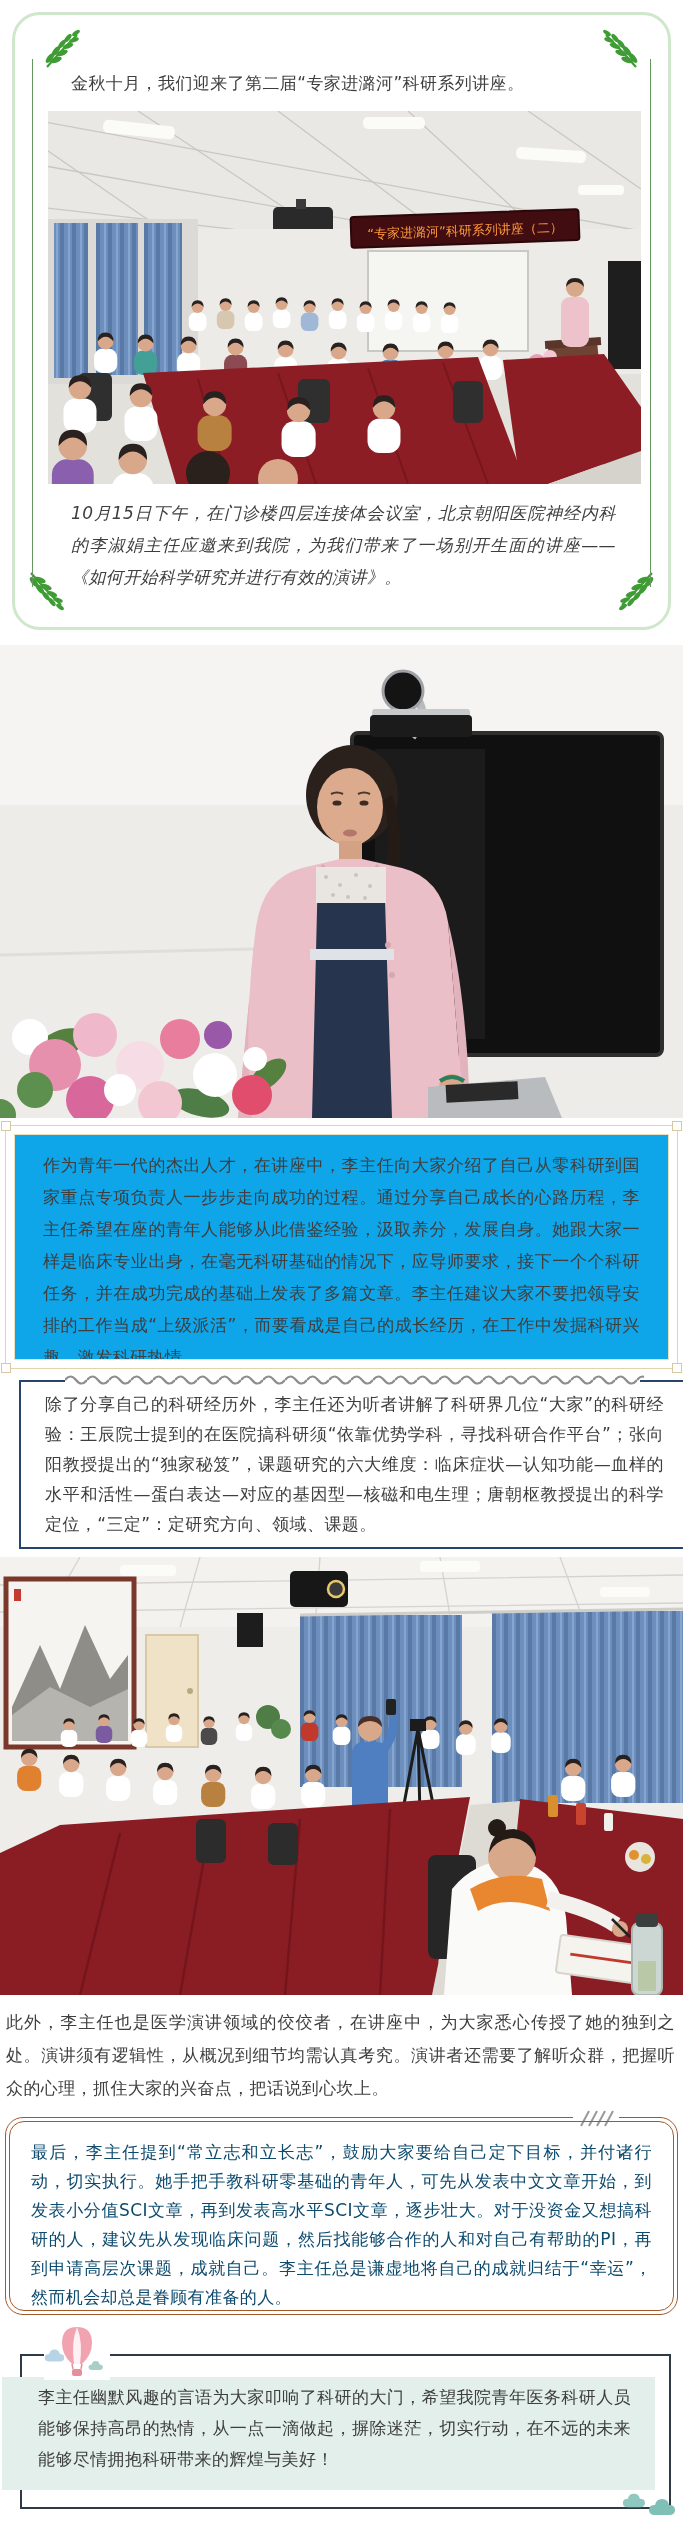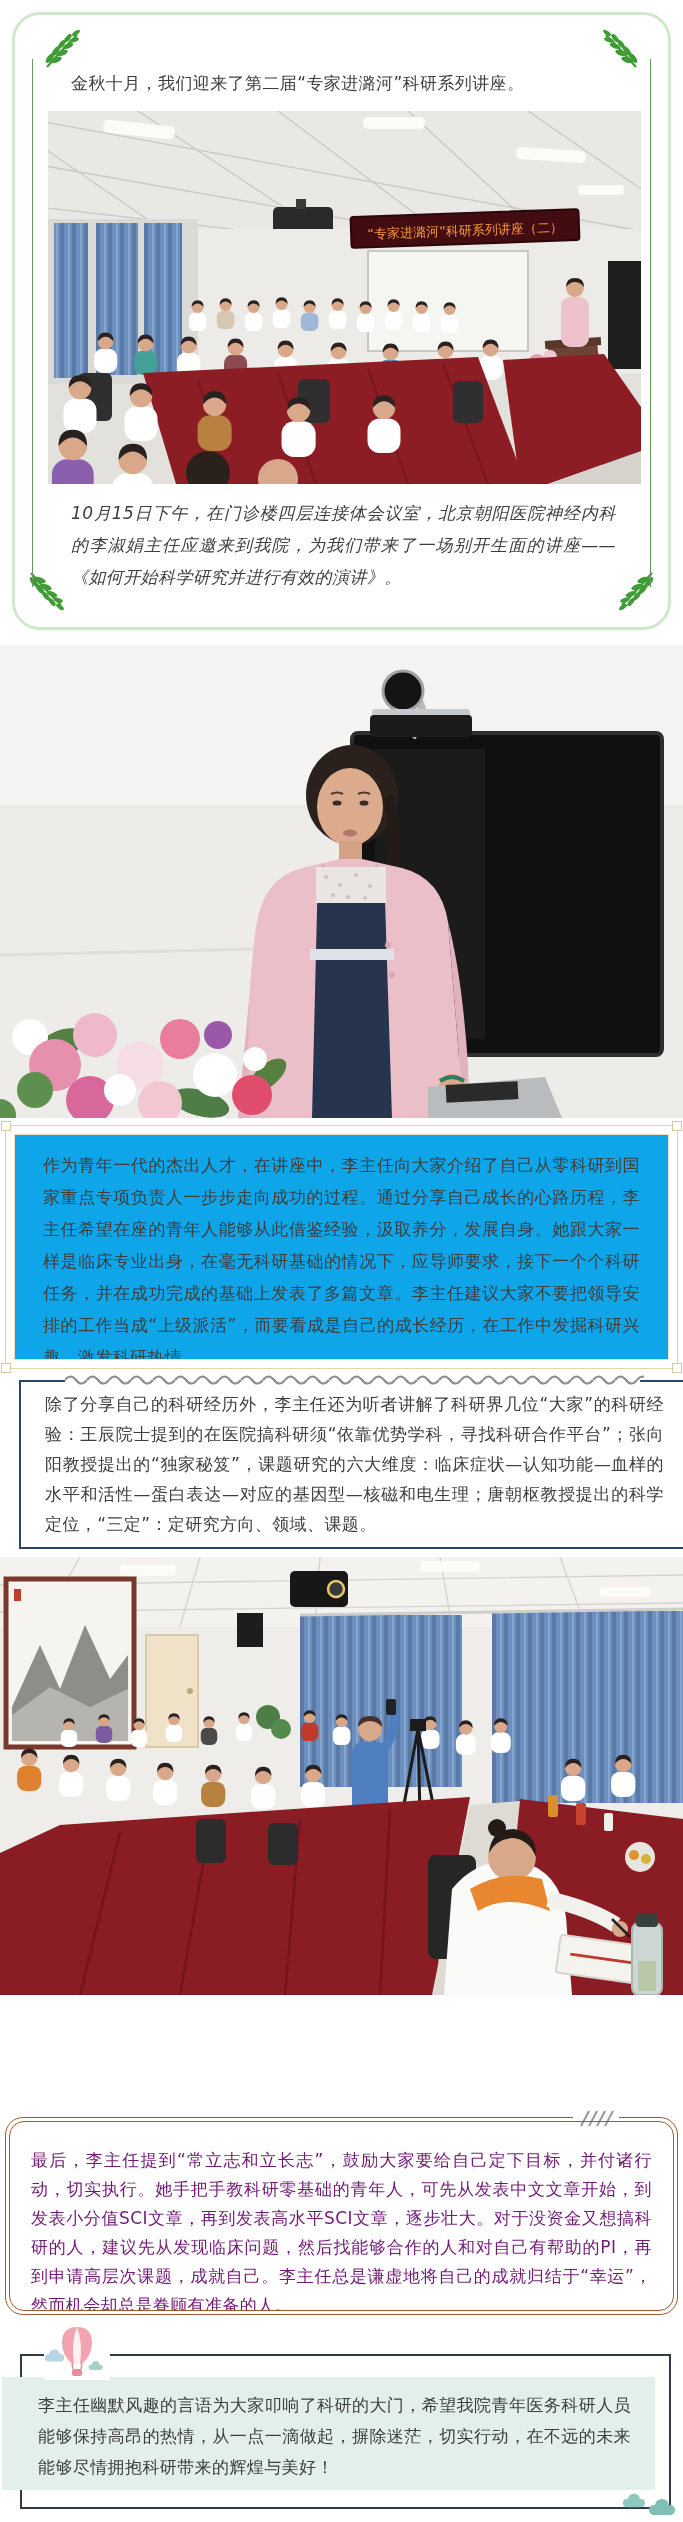--- a/index.html
+++ b/index.html
@@ -50,31 +50,31 @@
   
   .photo3{position:absolute;top:1557px;left:0;width:683px;height:438px;}
 
   
   .speech-para{position:absolute;top:2006px;left:6px;width:669px;line-height:33px;}
 
   
   .orange-outer{position:absolute;top:2117px;left:5px;width:671px;height:196px;
                 border:1px solid #a05a2c;border-radius:18px;}
   .orange-inner{position:absolute;top:3px;left:3px;right:3px;bottom:3px;
-                border:1px solid #a05a2c;border-radius:15px;color:#701a75;
-                padding:24px 21px;box-sizing:border-box;overflow:hidden;}
+                border:1px solid #a05a2c;border-radius:15px;color:#0c4a6e;
+                padding:16px 21px;box-sizing:border-box;overflow:hidden;}
   .orange-inner .para{line-height:29px;}
   .slashes{position:absolute;top:-9px;right:58px;width:46px;height:19px;background:#fff;}
 
   
   .final-box{position:absolute;top:2354px;left:20px;width:651px;height:155px;
              border:2px solid #2e3b46;box-sizing:border-box;}
   .balloon{position:absolute;top:2324px;left:44px;width:66px;height:56px;z-index:4;}
   .mint-panel{position:absolute;top:2377px;left:2px;width:653px;height:113px;
-              background:#e2efeb;padding:13px 24px 0 36px;box-sizing:border-box;
+              background:#e2efeb;padding:5px 24px 0 36px;box-sizing:border-box;
               z-index:2;overflow:hidden;}
   .mint-panel .para{line-height:31px;}
   .clouds-br{position:absolute;top:2488px;left:622px;width:56px;height:30px;z-index:3;}
 </style>
 </head>
 <body>
 
 <svg width="0" height="0" style="position:absolute" aria-hidden="true">
   <defs>
     <g id="leafG">
@@ -409,20 +409,21 @@
       <g transform="rotate(8 605 402)">
         <rect x="558" y="384" width="96" height="38" rx="3" fill="#f5f3ee" stroke="#d8d4cc" stroke-width="2"></rect>
         <line x1="570" y1="402" x2="640" y2="402" stroke="#c0392b" stroke-width="3"></line>
       </g>
       <rect x="632" y="366" width="30" height="72" rx="7" fill="#ccd6d2" stroke="#aab6b1" stroke-width="2"></rect>
       <rect x="638" y="404" width="18" height="30" fill="#b9c9a8"></rect>
       <rect x="636" y="356" width="22" height="14" rx="4" fill="#3a3f3d"></rect>
     </svg>
   </div>
 
+  <p class="para speech-para">此外，李主任也是医学演讲领域的佼佼者，在讲座中，为大家悉心传授了她的独到之处。演讲须有逻辑性，从概况到细节均需认真考究。演讲者还需要了解听众群，把握听众的心理，抓住大家的兴奋点，把话说到心坎上。</p>
 
   <section class="orange-outer">
     <svg class="slashes" viewBox="0 0 46 19">
       <rect width="46" height="19" fill="#fff"></rect>
       <g stroke="#9a9a9a" stroke-width="2">
         <line x1="8" y1="17" x2="16" y2="2"></line>
           <line x1="16" y1="17" x2="24" y2="2"></line>
         <line x1="24" y1="17" x2="32" y2="2"></line>
           <line x1="32" y1="17" x2="40" y2="2"></line>
       </g>

